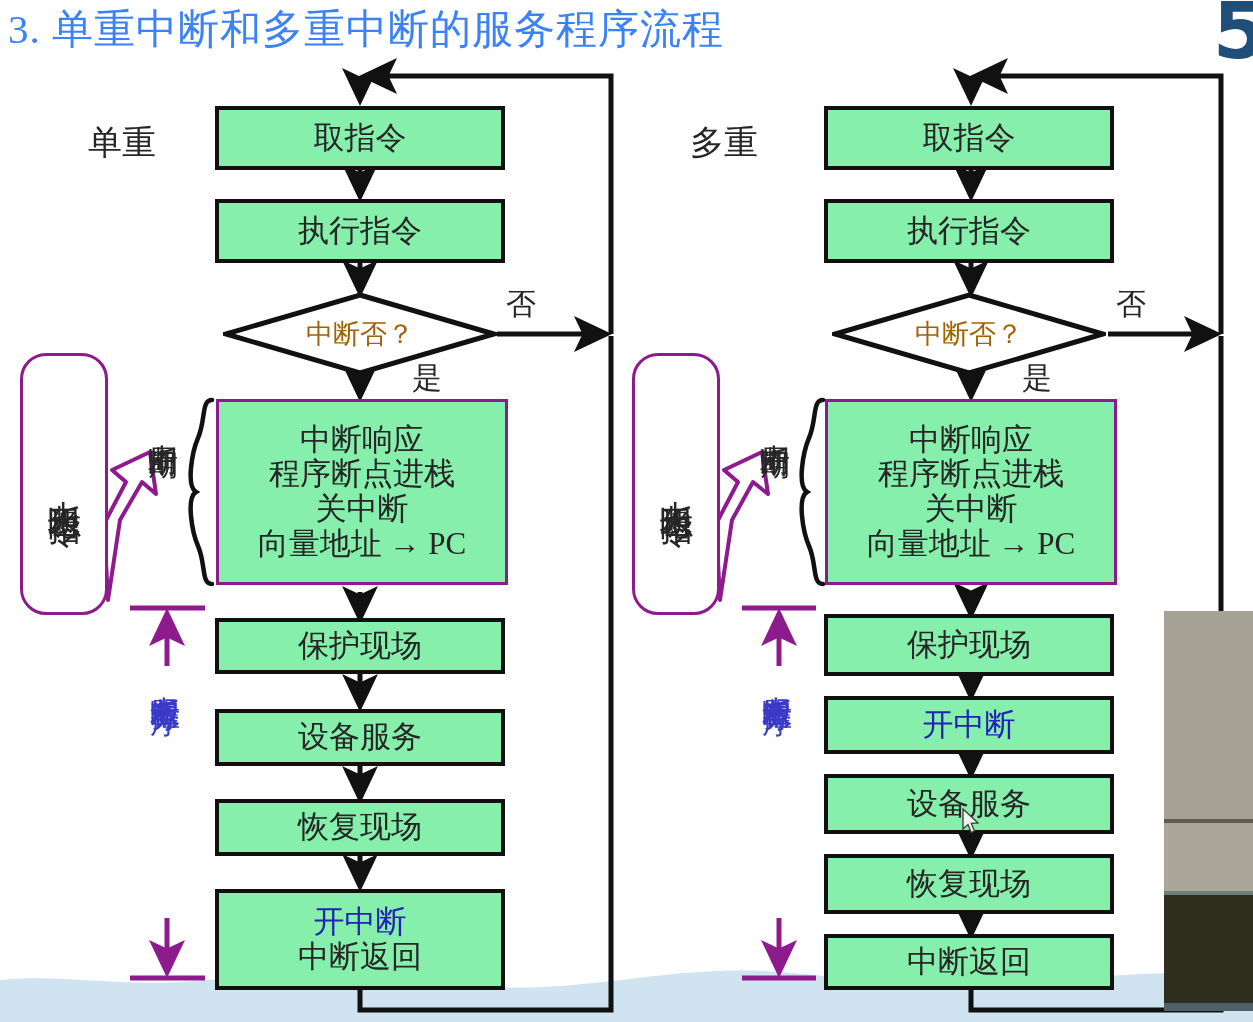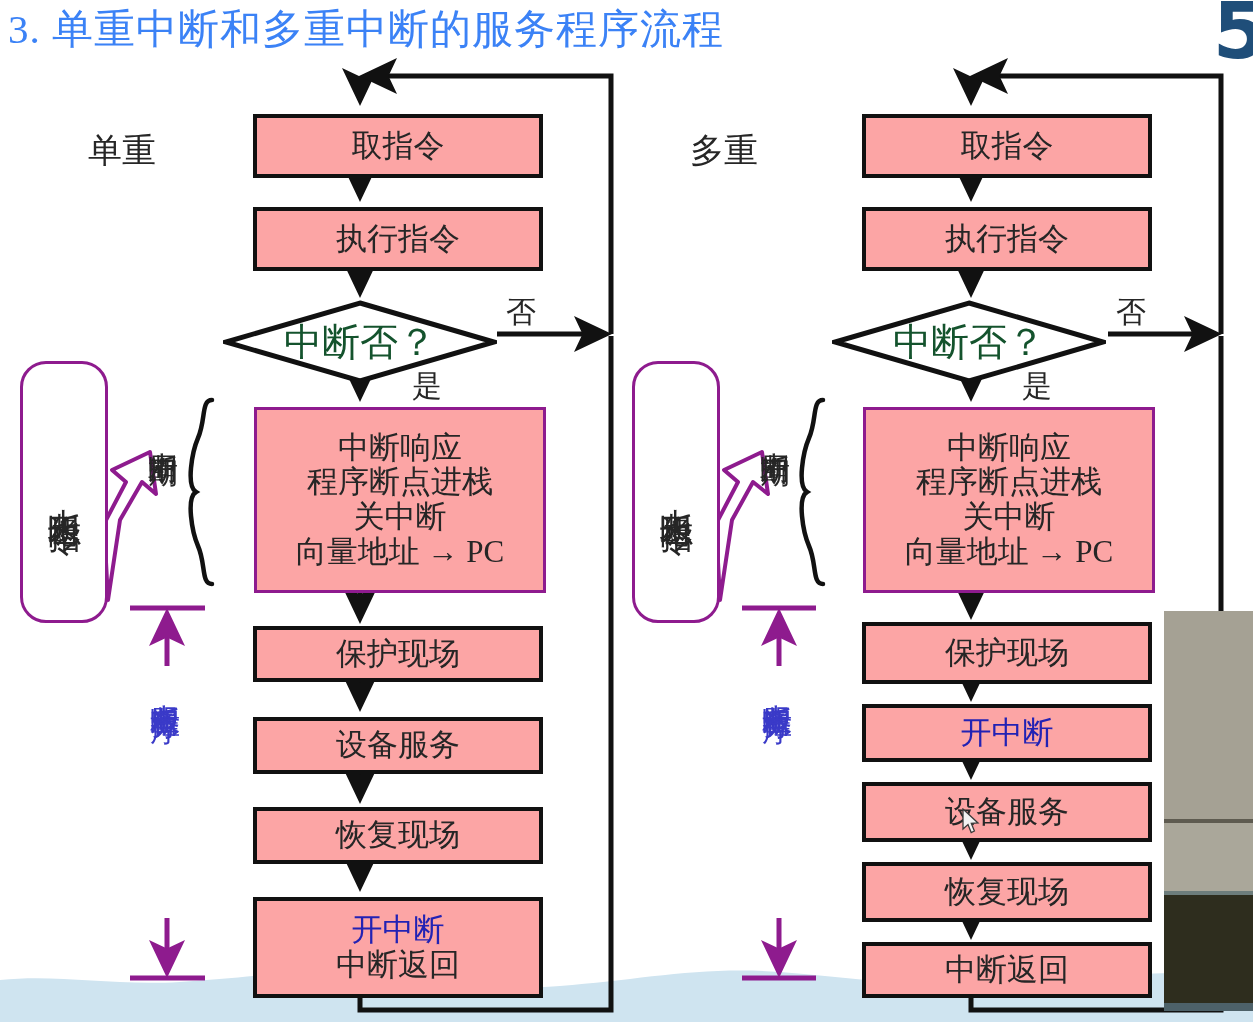--- a/index.html
+++ b/index.html
@@ -20,39 +20,39 @@
     white-space:nowrap;z-index:6;
   }
   .page-number{
     position:absolute;right:-12px;top:-8px;
     font-family:"DejaVu Sans","Liberation Sans",sans-serif;
     font-weight:bold;font-size:78px;line-height:78px;color:#1F4E79;z-index:6;
     letter-spacing:-2px;
   }
 
   
-  .pane{position:absolute;top:8px;height:730px;z-index:4;}
+  .pane{position:absolute;top:0;height:730px;z-index:4;}
   .pane-label{
     position:absolute;font-size:34px;color:#262626;white-space:nowrap;
   }
   .node{
-    position:absolute;background:#fca5a5;border:4px solid #111111;
+    position:absolute;background:#86efac;border:4px solid #111111;
     box-sizing:border-box;display:flex;flex-direction:column;
     align-items:center;justify-content:center;
-    font-size:31px;color:#262626;line-height:1.12;z-index:5;margin-left:38px;
+    font-size:31px;color:#262626;line-height:1.12;z-index:5;
   }
   .node.purple{border-color:#8e1b8e;border-width:3px;}
   .node .ln{display:block;white-space:nowrap;}
   .node .blue{color:#2222b4;font-weight:normal;}
   .diamond-wrap{position:absolute;z-index:5;}
   .diamond-wrap svg{display:block;}
   .diamond-txt{
     position:absolute;left:0;top:0;width:100%;height:100%;
     display:flex;align-items:center;justify-content:center;
-    font-size:38px;color:#14532d;white-space:nowrap;
+    font-size:27px;color:#a16207;white-space:nowrap;
   }
   .branch-label{position:absolute;font-size:30px;color:#262626;z-index:6;white-space:nowrap;}
 
   
   .wires{position:absolute;left:0;top:0;width:1253px;height:1022px;z-index:3;pointer-events:none;}
 
   
   .callout{
     position:absolute;border:3px solid #8e1b8e;border-radius:26px;background:#fff;
     writing-mode:vertical-rl;text-orientation:upright;

